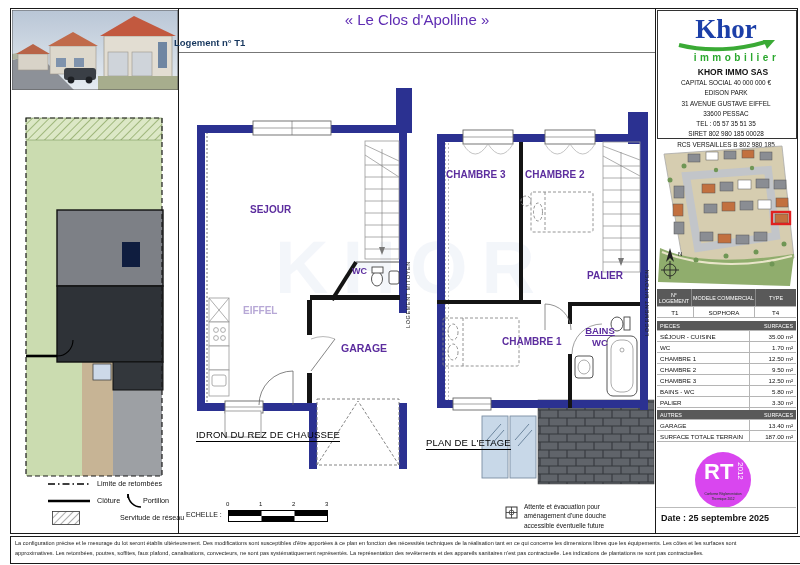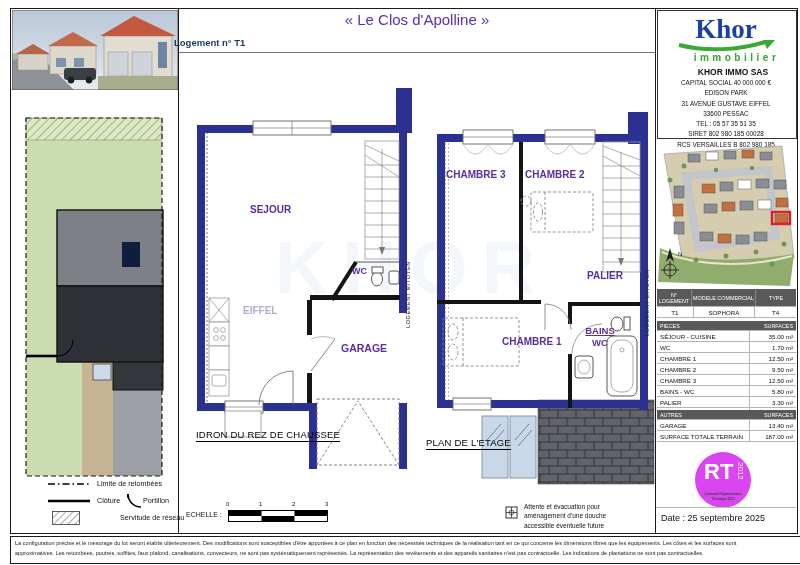--- a/index.html
+++ b/index.html
@@ -452,20 +452,20 @@
   </div>
 
   <div class="a rt-badge" style="left:695px;top:452px;">
     <div class="a" style="left:9px;top:7px;font-size:22px;font-weight:bold;color:#fff;font-family:'Liberation Sans',sans-serif;">RT</div>
     <div class="a" style="right:6px;top:10px;writing-mode:vertical-rl;font-size:8px;color:#fff;">2012</div>
     <div class="a" style="left:0;bottom:12px;width:100%;text-align:center;font-size:3.2px;color:#123d14;">Conforme Réglementation</div>
     <div class="a" style="left:0;bottom:7px;width:100%;text-align:center;font-size:3.2px;color:#123d14;">Thermique 2012</div>
   </div>
 
   <div class="a hline" style="left:656px;top:507px;width:140px;border-top-color:#bbb;"></div>
-  <div class="a" style="left:661px;top:513px;font-size:9px;font-weight:400;">Date : 25 septembre 2025</div>
+  <div class="a" style="left:661px;top:513px;font-size:9px;font-weight:700;">Date : 25 septembre 2025</div>
 
   <div class="a frame" style="left:10px;top:536px;width:783px;height:24px;padding:1px 4px;overflow:hidden;">
     <div class="disc">La configuration précise et le mesurage du lot seront établis ultérieurement. Des modifications sont susceptibles d'être apportées à ce plan en fonction des nécessités techniques de la réalisation tant en ce qui concerne les dimensions libres que les équipements. Les côtes et les surfaces sont</div>
     <div class="disc">approximatives. Les retombées, poutres, soffites, faux plafond, canalisations, convecteurs, ne sont pas systématiquement représentés. La représentation des revêtements et des appareils sanitaires n'est pas contractuelle. Les indications de plantations ne sont pas contractuelles.</div>
   </div>
 
 </div>
 
 </body></html>

